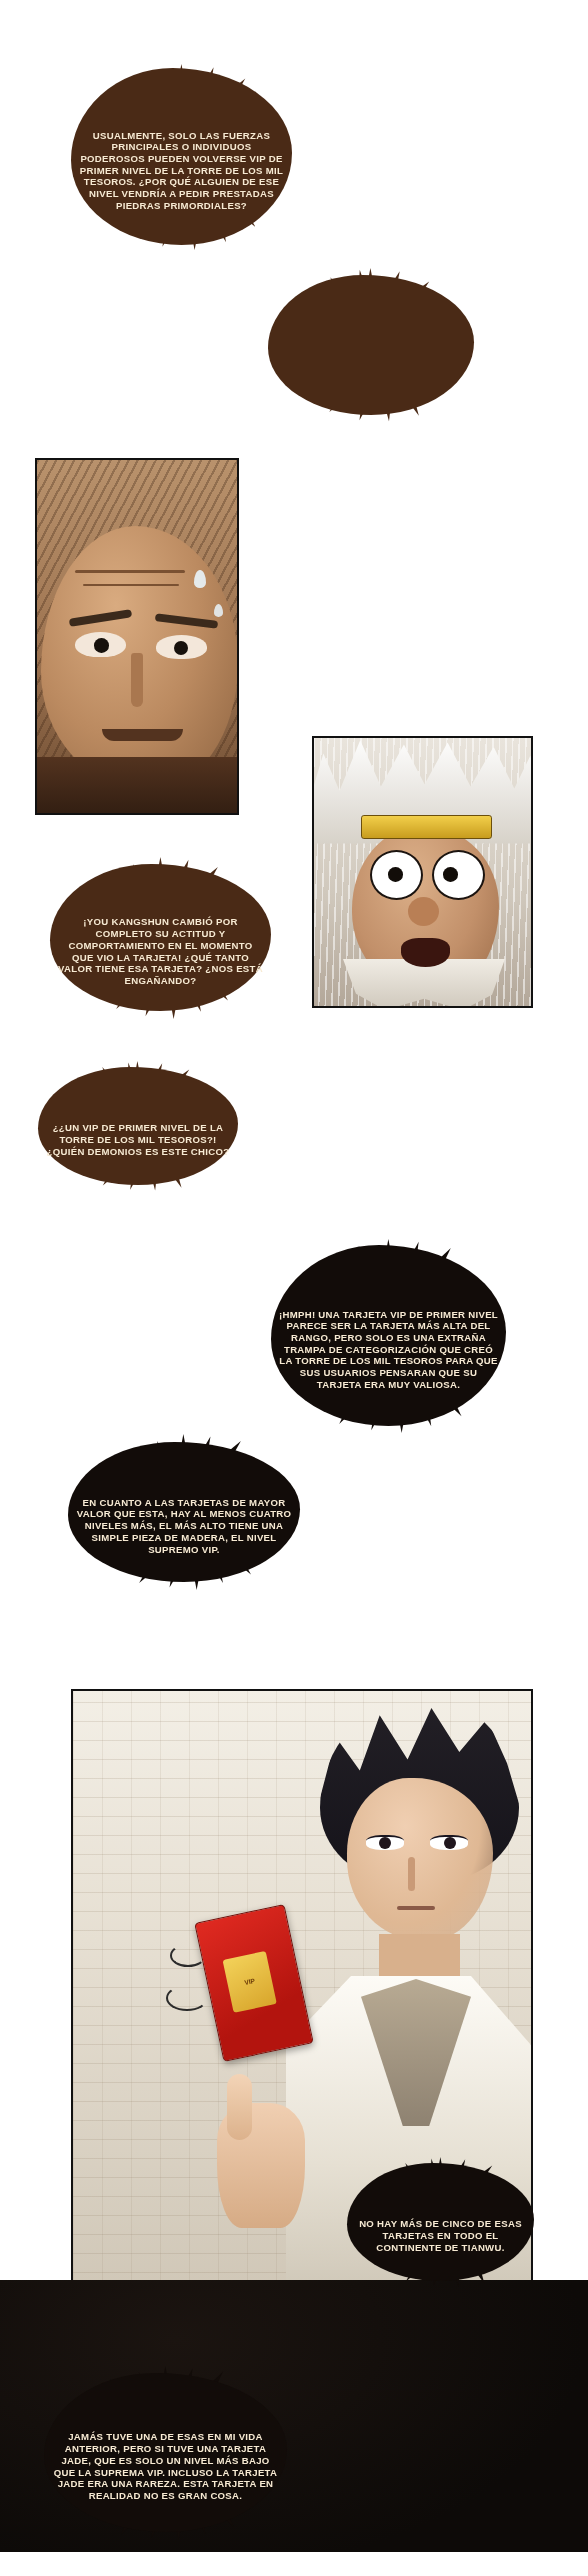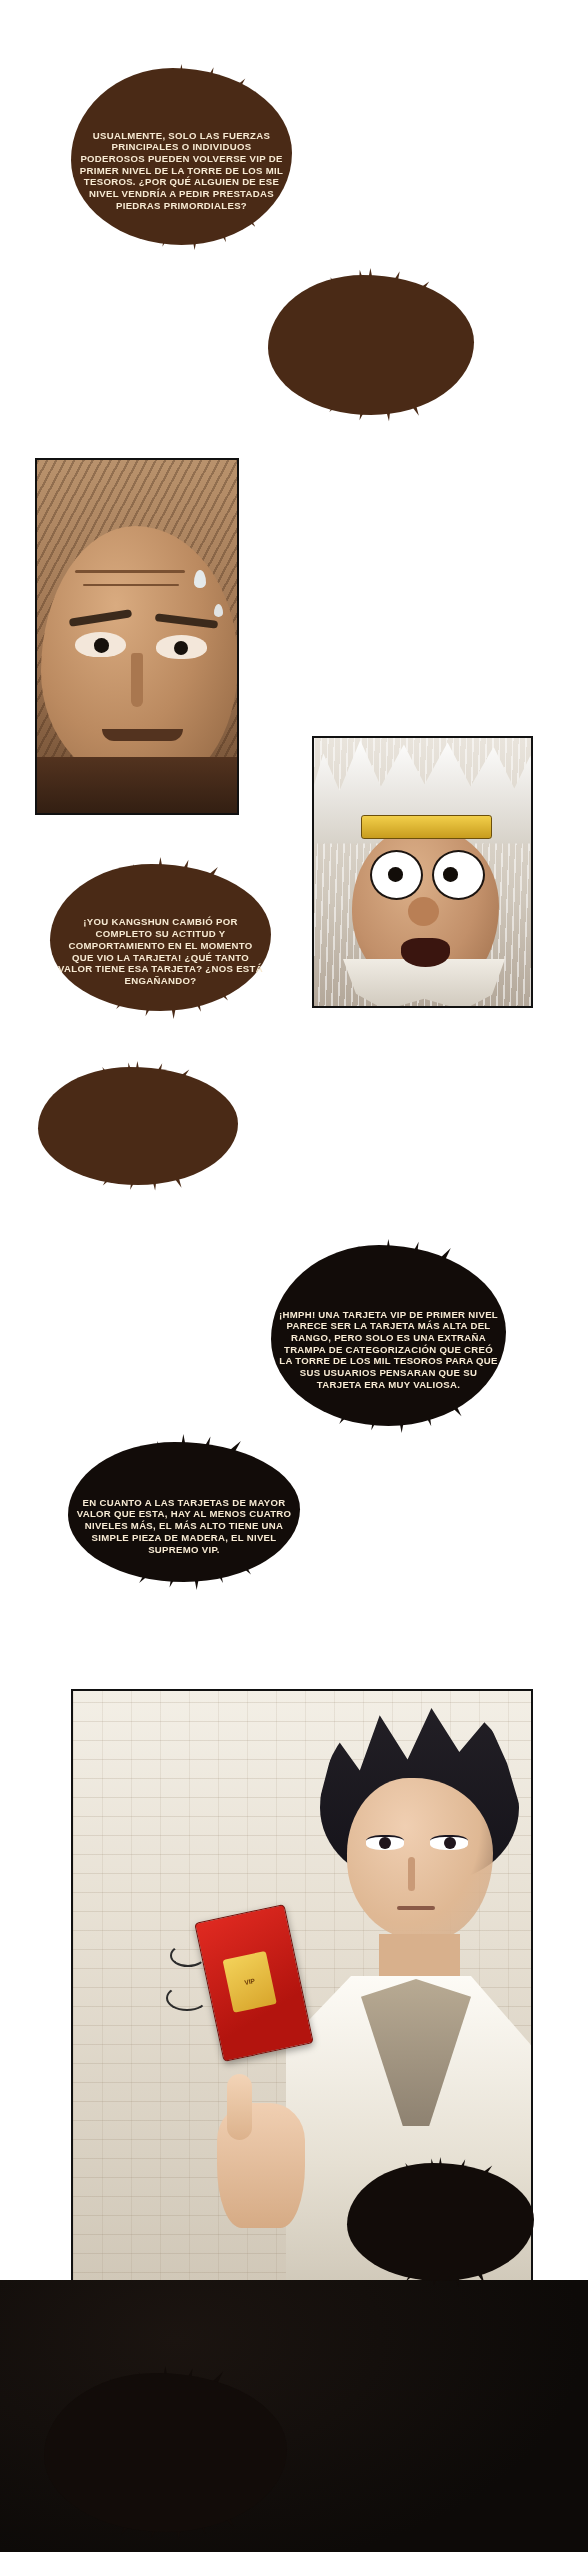--- a/index.html
+++ b/index.html
@@ -351,20 +351,21 @@
         <span style="transform:rotate(220deg) translate(-6.6px,-72px);"></span>
         <span style="transform:rotate(242deg) translate(-6.6px,-66px);"></span>
         <span style="transform:rotate(264deg) translate(-6.6px,-57px);"></span>
         <span style="transform:rotate(286deg) translate(-6.6px,-59px);"></span>
         <span style="transform:rotate(308deg) translate(-6.6px,-69px);"></span>
         <span style="transform:rotate(330deg) translate(-6.6px,-72px);"></span>
         <span style="transform:rotate(352deg) translate(-6.6px,-65px);"></span>
       </div>
       <div class="core"></div>
     </div>
+    <div class="txt">¿¿UN VIP DE PRIMER NIVEL DE LA TORRE DE LOS MIL TESOROS?! ¿QUIÉN DEMONIOS ES ESTE CHICO?</div>
   </div>
 
   <div class="bubble black dark t-m" style="left:271px; top:1245px; width:235px; height:181px;">
     <div class="blob">
       <div class="spikes">
         <span style="transform:rotate(0deg) translate(-6.6px,-97px);"></span>
         <span style="transform:rotate(18deg) translate(-6.6px,-97px);"></span>
         <span style="transform:rotate(36deg) translate(-6.6px,-104px);"></span>
         <span style="transform:rotate(54deg) translate(-6.6px,-99px);"></span>
         <span style="transform:rotate(72deg) translate(-6.6px,-88px);"></span>
@@ -432,20 +433,21 @@
         <span style="transform:rotate(220deg) translate(-6.6px,-72px);"></span>
         <span style="transform:rotate(242deg) translate(-6.6px,-66px);"></span>
         <span style="transform:rotate(264deg) translate(-6.6px,-56px);"></span>
         <span style="transform:rotate(286deg) translate(-6.6px,-57px);"></span>
         <span style="transform:rotate(308deg) translate(-6.6px,-68px);"></span>
         <span style="transform:rotate(330deg) translate(-6.6px,-72px);"></span>
         <span style="transform:rotate(352deg) translate(-6.6px,-65px);"></span>
       </div>
       <div class="core"></div>
     </div>
+    <div class="txt">NO HAY MÁS DE CINCO DE ESAS TARJETAS EN TODO EL CONTINENTE DE TIANWU.</div>
   </div>
 
   <div class="bubble black dark t-m" style="left:44px; top:2373px; width:243px; height:159px;">
     <div class="blob">
       <div class="spikes">
         <span style="transform:rotate(0deg) translate(-6.6px,-87px);"></span>
         <span style="transform:rotate(18deg) translate(-6.6px,-87px);"></span>
         <span style="transform:rotate(36deg) translate(-6.6px,-96px);"></span>
         <span style="transform:rotate(54deg) translate(-6.6px,-88px);"></span>
         <span style="transform:rotate(72deg) translate(-6.6px,-77px);"></span>
@@ -460,16 +462,17 @@
         <span style="transform:rotate(234deg) translate(-6.6px,-88px);"></span>
         <span style="transform:rotate(252deg) translate(-6.6px,-77px);"></span>
         <span style="transform:rotate(270deg) translate(-6.6px,-75px);"></span>
         <span style="transform:rotate(288deg) translate(-6.6px,-79px);"></span>
         <span style="transform:rotate(306deg) translate(-6.6px,-90px);"></span>
         <span style="transform:rotate(324deg) translate(-6.6px,-96px);"></span>
         <span style="transform:rotate(342deg) translate(-6.6px,-87px);"></span>
       </div>
       <div class="core"></div>
     </div>
+    <div class="txt">JAMÁS TUVE UNA DE ESAS EN MI VIDA ANTERIOR, PERO SI TUVE UNA TARJETA JADE, QUE ES SOLO UN NIVEL MÁS BAJO QUE LA SUPREMA VIP. INCLUSO LA TARJETA JADE ERA UNA RAREZA. ESTA TARJETA EN REALIDAD NO ES GRAN COSA.</div>
   </div>
 
 </div>
 
 
 </body></html>

